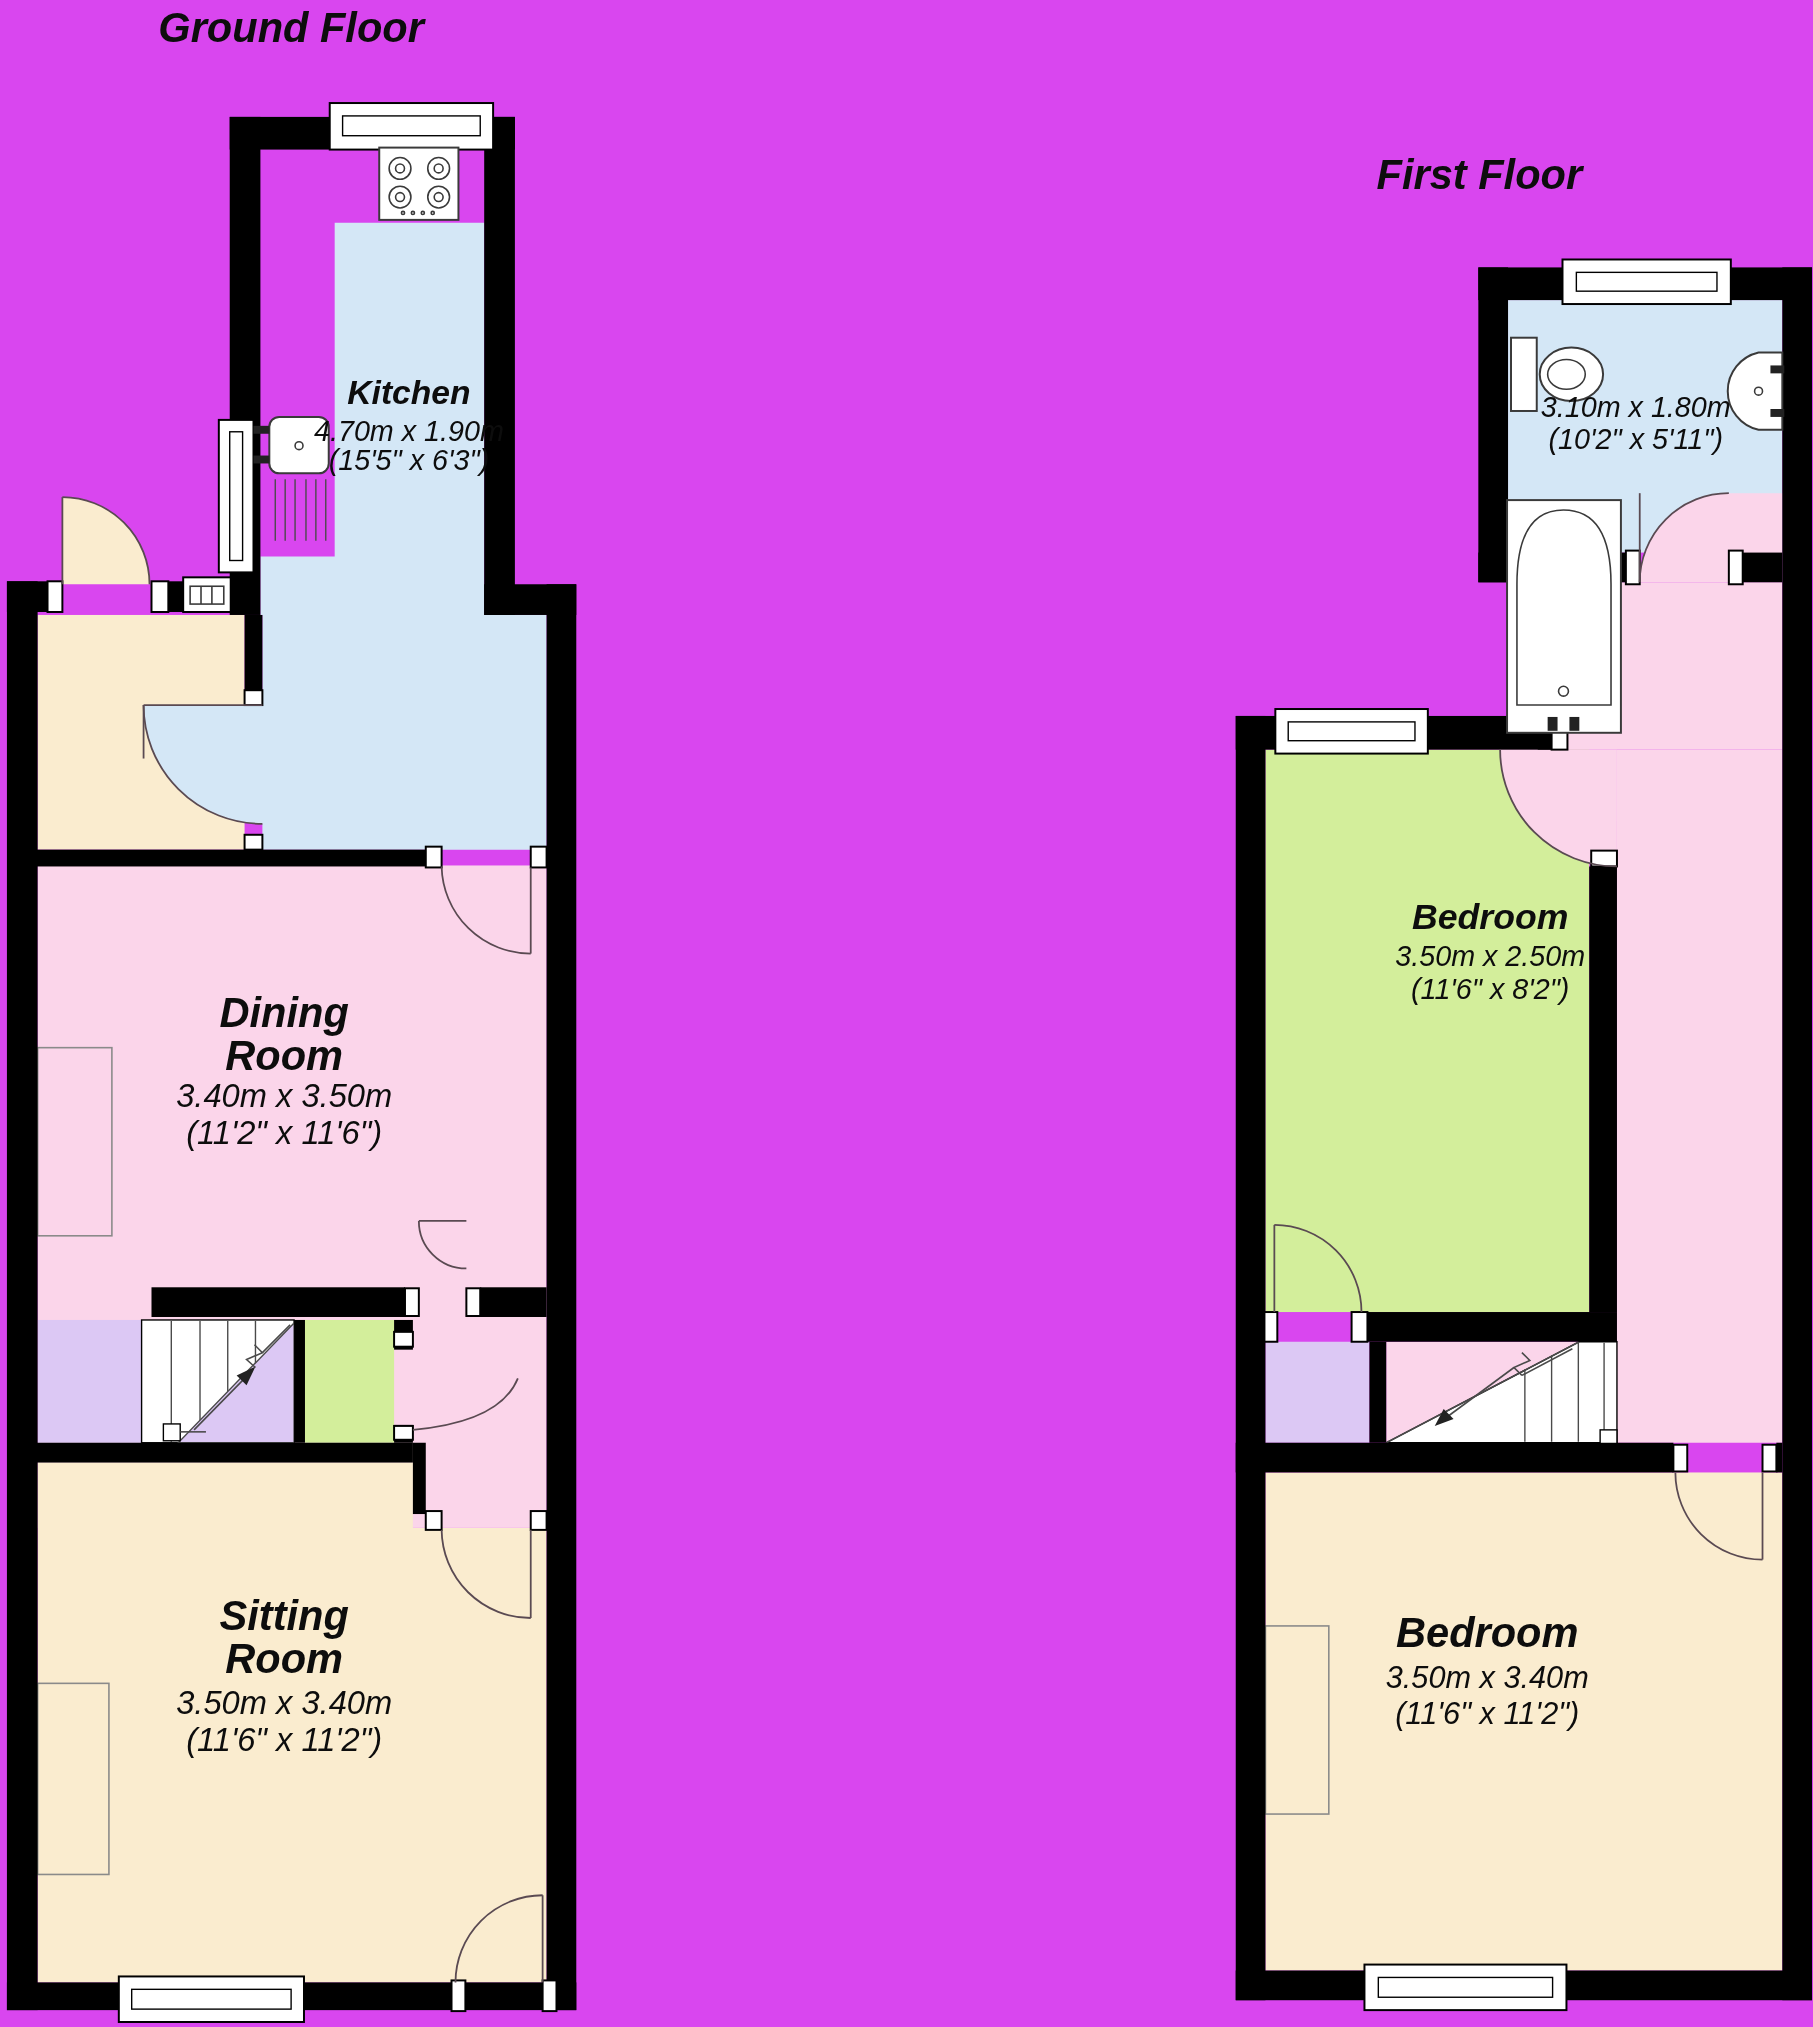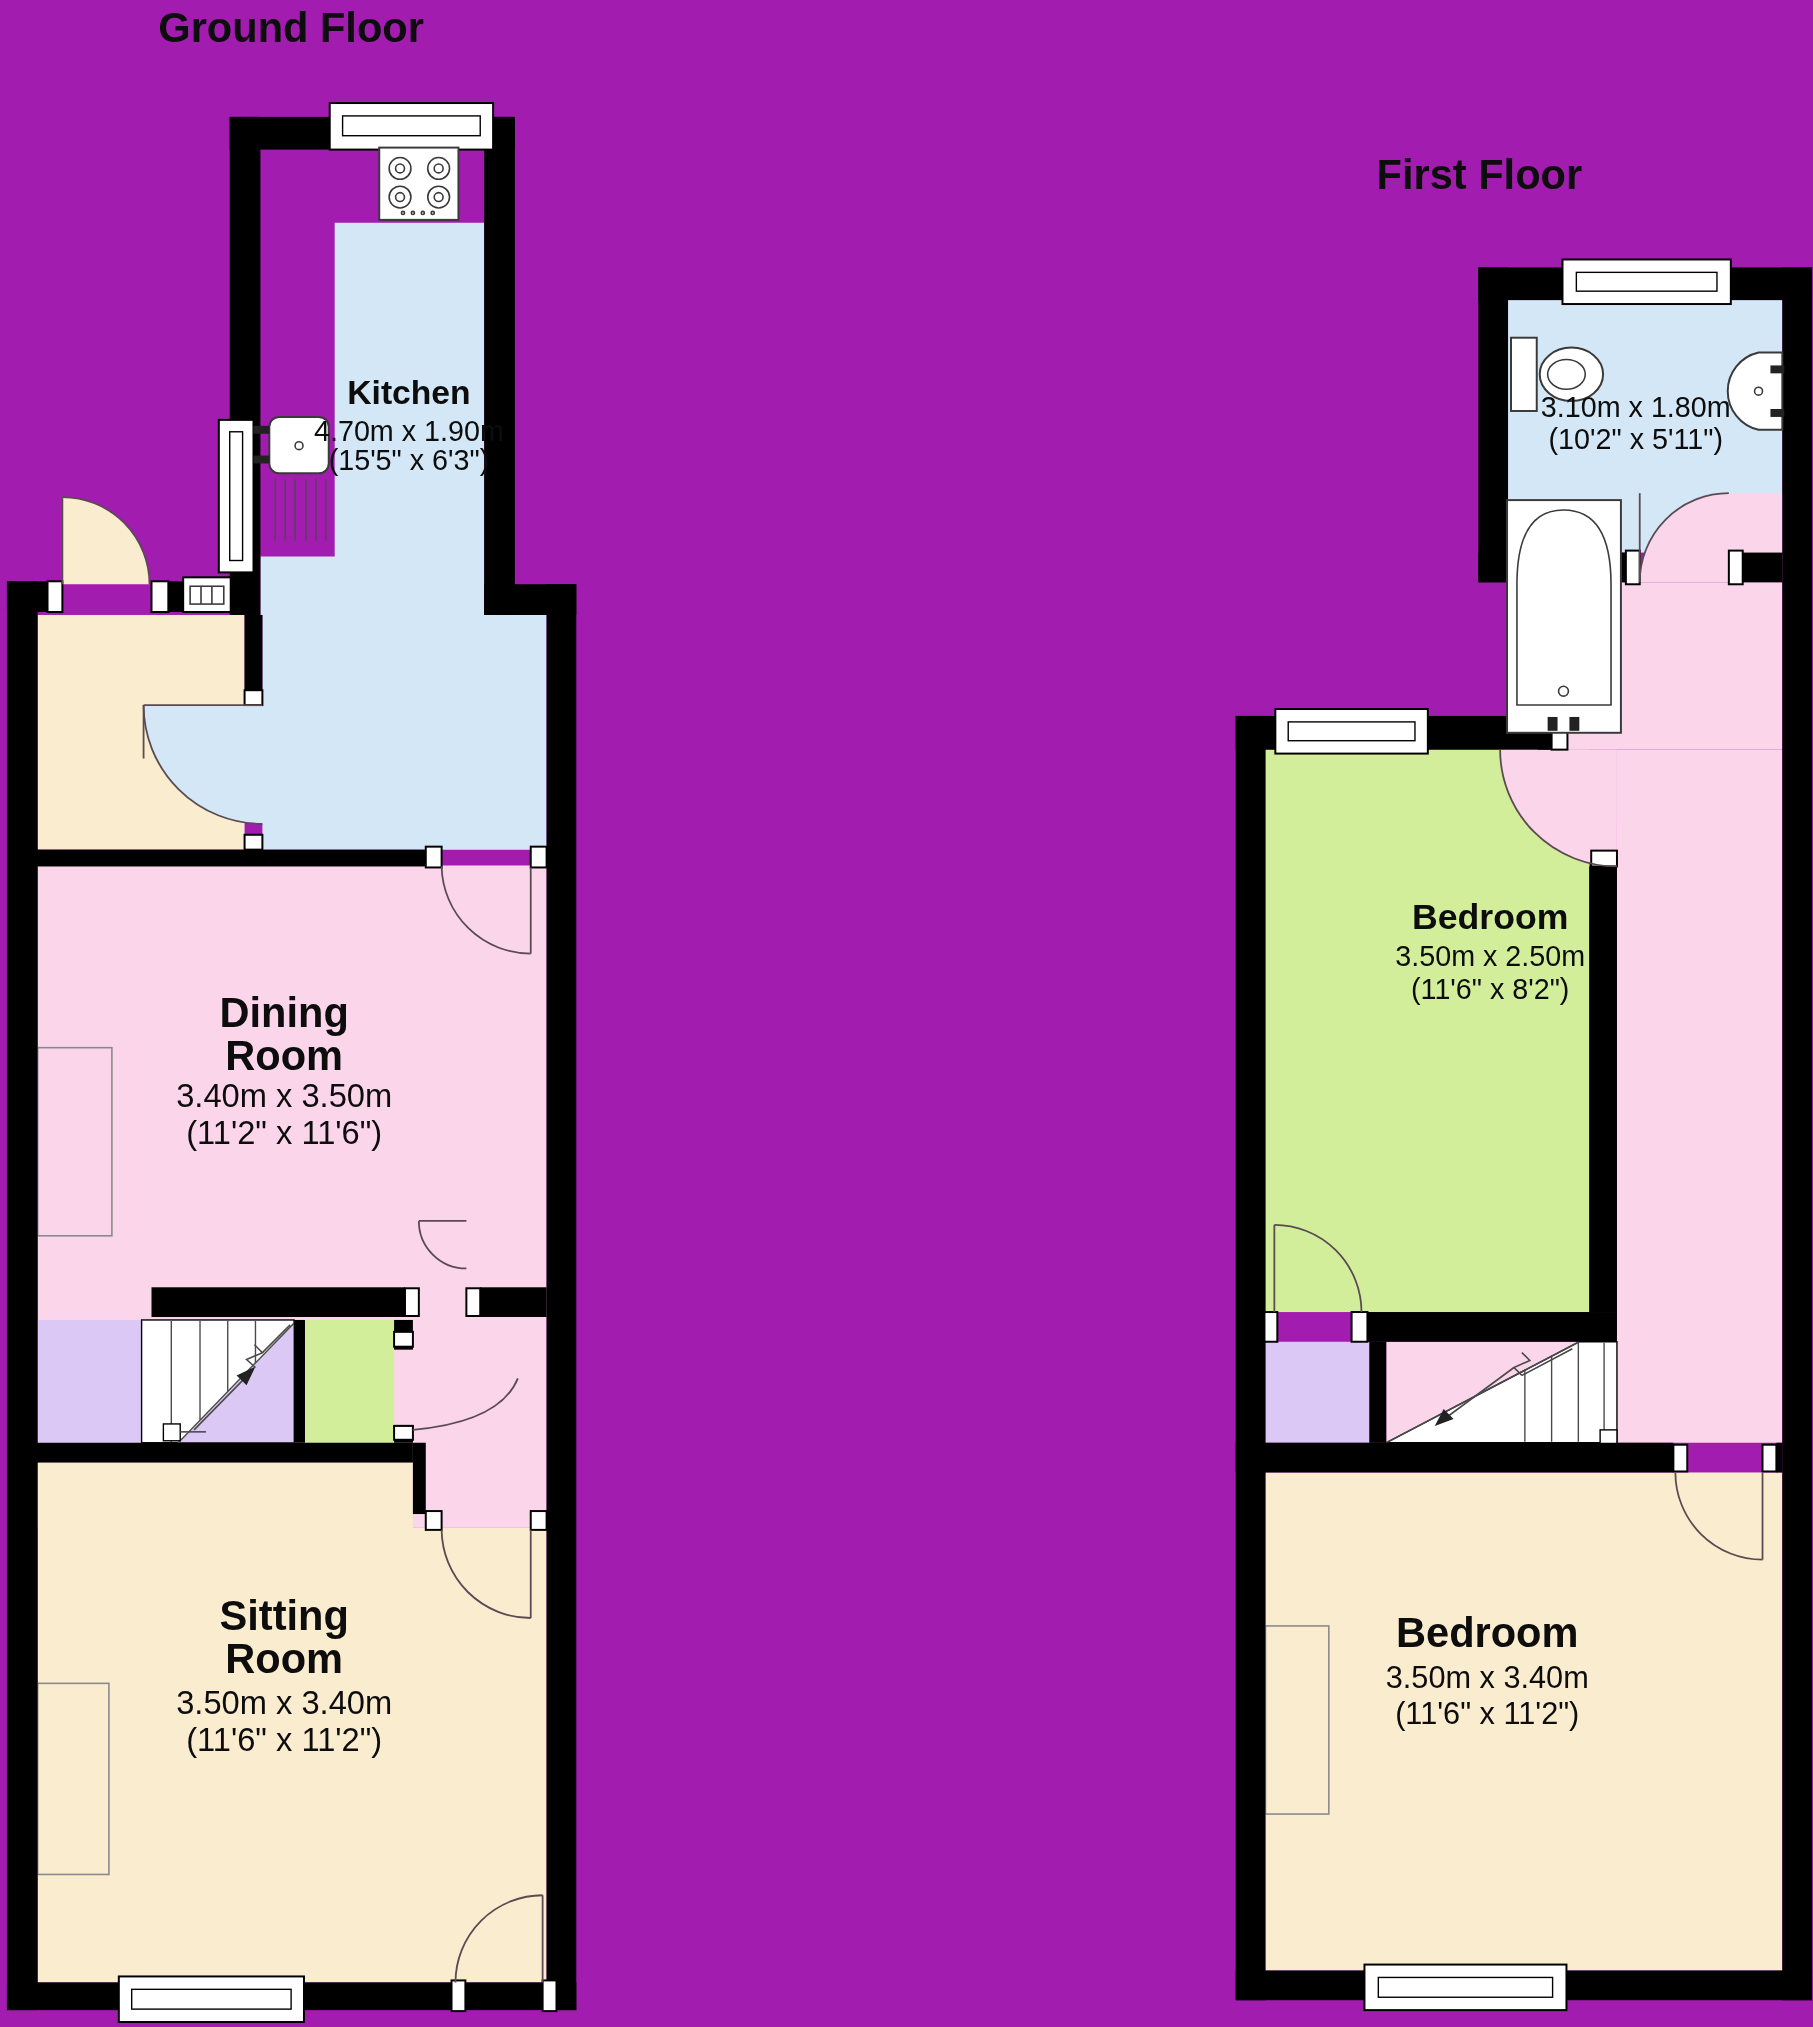--- a/index.html
+++ b/index.html
@@ -1,16 +1,16 @@
 <!DOCTYPE html>
 <html style="--wall: #000000; --kitchen_blue: #d4e7f6; --pink: #fbd5ea; --cream: #faeccf; --green: #d3ee9b; --purple: #dcc8f4;"><head>
 <meta charset="utf-8">
 <style>
   html,body{margin:0;padding:0;background:#fff;}
-  .page{width:1814px;height:2028px;position:relative;background:#a21caf;font-family:"Liberation Sans",sans-serif;}
+  .page{width:1814px;height:2028px;position:relative;background:#d946ef;font-family:"Liberation Sans",sans-serif;font-style:italic;}
   svg{display:block;}
   .wall{fill:#000;}
   .frame{fill:#fff;stroke:#000;stroke-width:2;}
   .fix{fill:#fff;stroke:#3a3a3a;stroke-width:2;}
   .fixline{fill:none;stroke:#3a3a3a;stroke-width:1.6;}
   .fixdark{fill:#222;}
   .door{fill:none;stroke:#5a4a52;stroke-width:1.8;}
   .win{fill:#fff;stroke:#000;stroke-width:2;}
   .winline{fill:none;stroke:#000;stroke-width:1.4;}
   .tread{stroke:#4a4a4a;stroke-width:1.4;}

